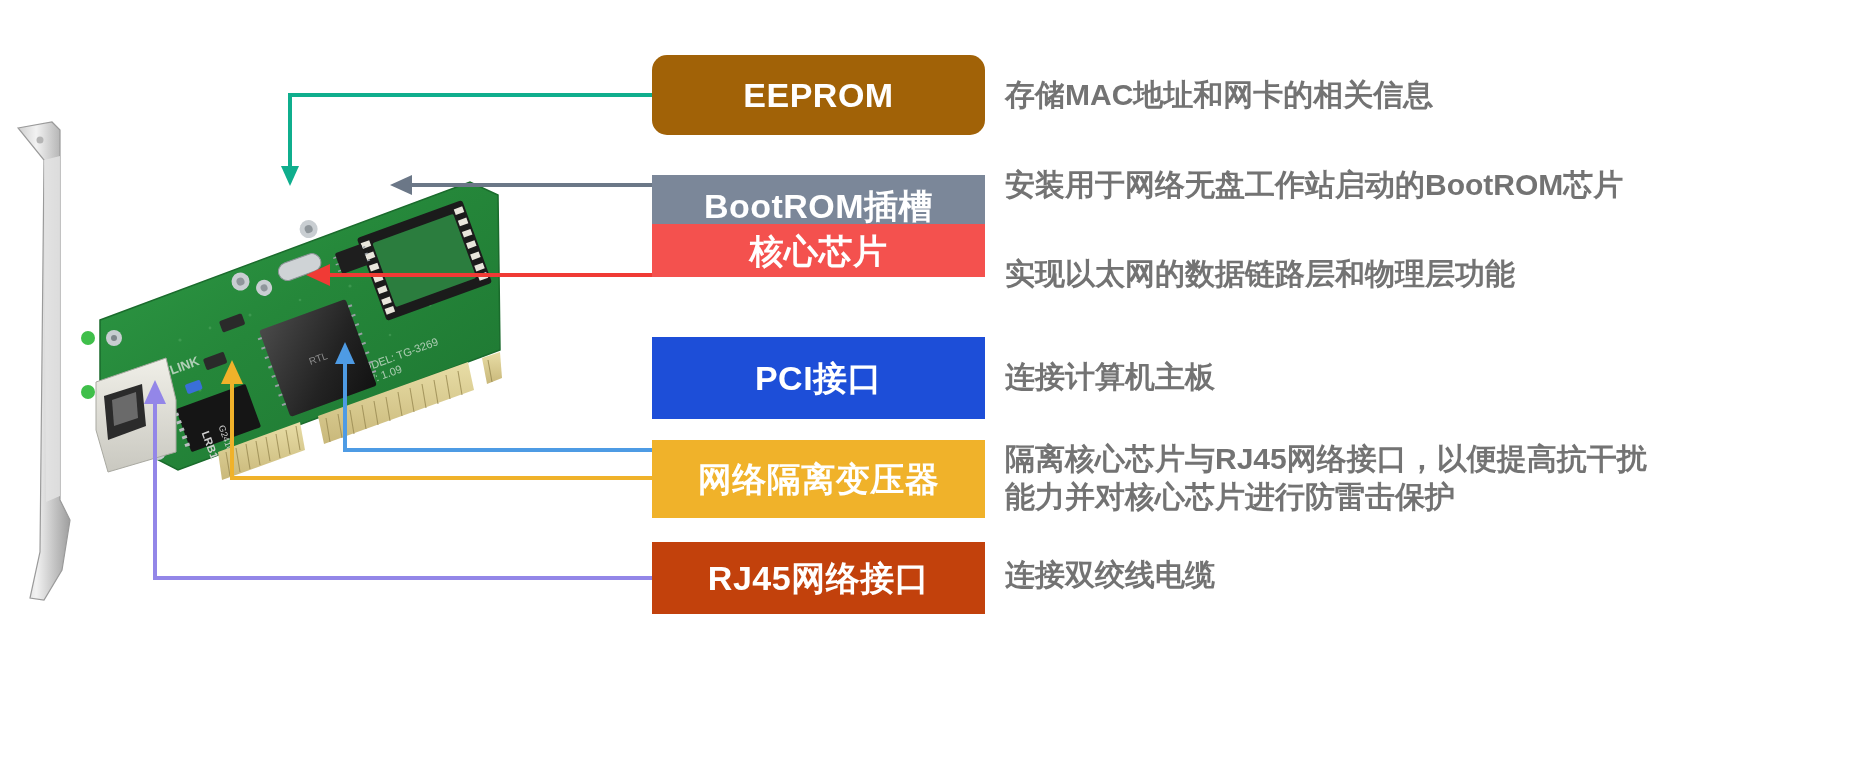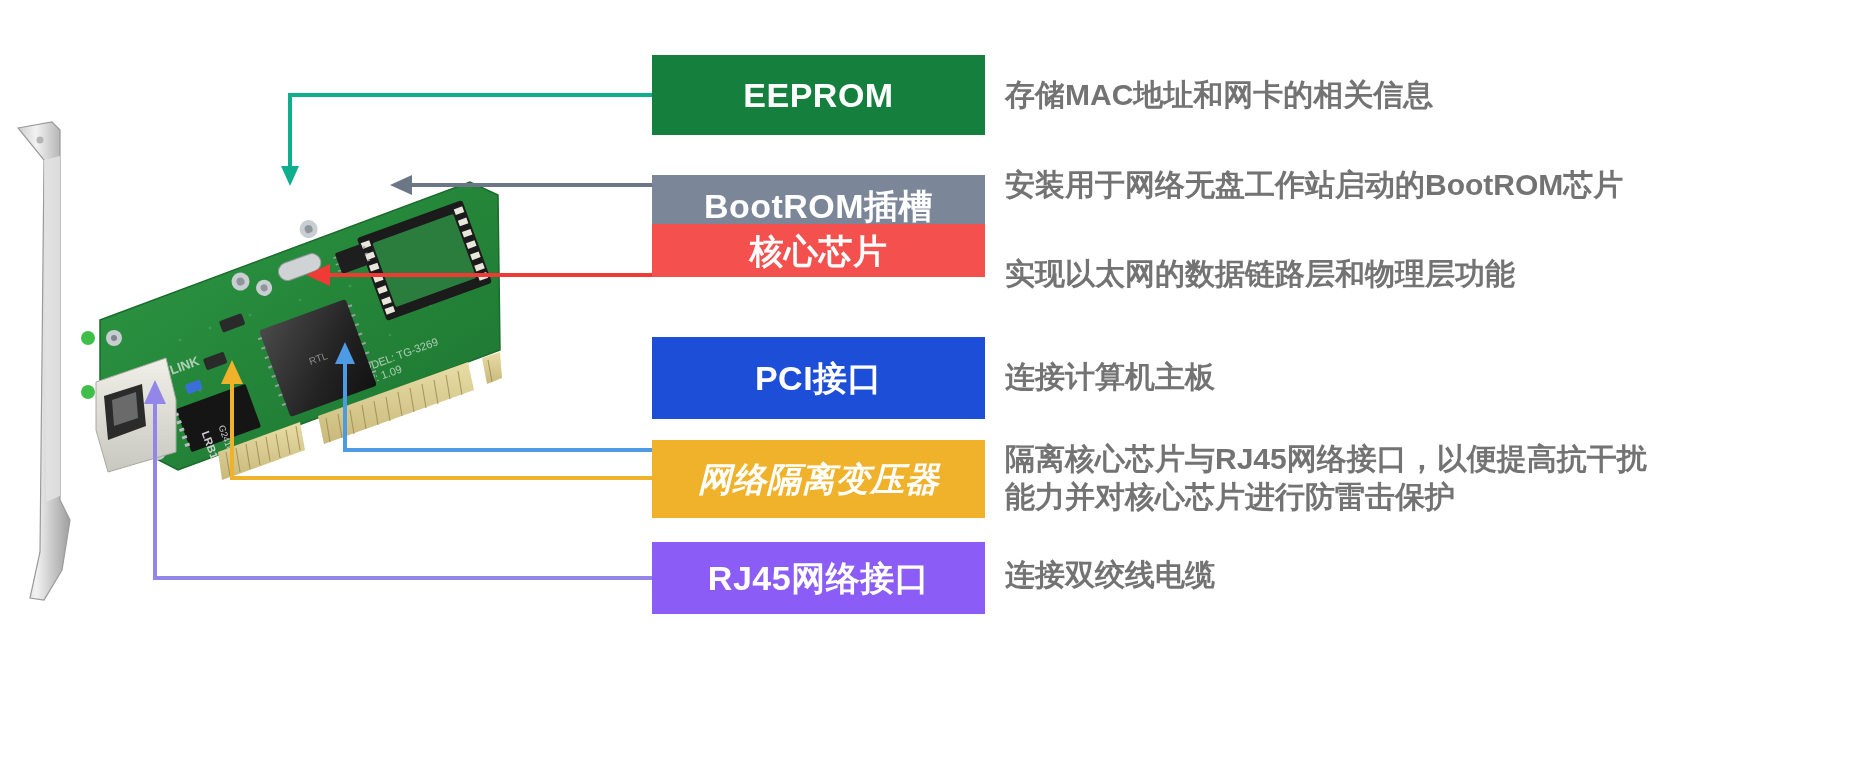--- a/index.html
+++ b/index.html
@@ -290,41 +290,41 @@
       <path d="M652,478 L232,478 L232,380" fill="none" stroke="#f0b22a" stroke-width="4"></path>
       <path d="M232,360 L221,384 L243,384 Z" fill="#f0b22a"></path>
     </g>
 
     <g>
       <path d="M652,578 L155,578 L155,400" fill="none" stroke="#9386e8" stroke-width="4"></path>
       <path d="M155,380 L144,404 L166,404 Z" fill="#9386e8"></path>
     </g>
   </svg>
 
-  <div class="label-box" id="box-eeprom" style="background: #15803d;">
+  <div class="label-box" id="box-eeprom" style="background: #a16207; border-radius: 15px;">
     <span class="lbl">EEPROM</span>
   </div>
 
   <div class="label-box" id="box-bootrom" style="background: rgb(123, 135, 153);">
     <span class="lbl spell">BootROM插槽</span>
   </div>
 
   <div class="label-box" id="box-chip" style="background: rgb(244, 81, 78);">
     <span class="lbl">核心芯片</span>
   </div>
 
   <div class="label-box" id="box-pci" style="background: #1d4ed8; text-align: center;">
     <span class="lbl">PCI接口</span>
   </div>
 
-  <div class="label-box" id="box-trans" style="background: rgb(240, 178, 42); font-style: italic;">
+  <div class="label-box" id="box-trans" style="background: rgb(240, 178, 42);">
     <span class="lbl">网络隔离变压器</span>
   </div>
 
-  <div class="label-box" id="box-rj45" style="background: #8b5cf6;">
+  <div class="label-box" id="box-rj45" style="background: #c2410c;">
     <span class="lbl">RJ45网络接口</span>
   </div>
 
   <div class="desc" id="desc-eeprom">存储MAC地址和网卡的相关信息</div>
   <div class="desc" id="desc-bootrom">安装用于网络无盘工作站启动的BootROM芯片</div>
   <div class="desc" id="desc-chip">实现以太网的数据链路层和物理层功能</div>
   <div class="desc" id="desc-pci">连接计算机主板</div>
   <div class="desc" id="desc-trans">隔离核心芯片与RJ45网络接口，以便提高抗干扰
 能力并对核心芯片进行防雷击保护</div>
   <div class="desc" id="desc-rj45">连接双绞线电缆</div>

